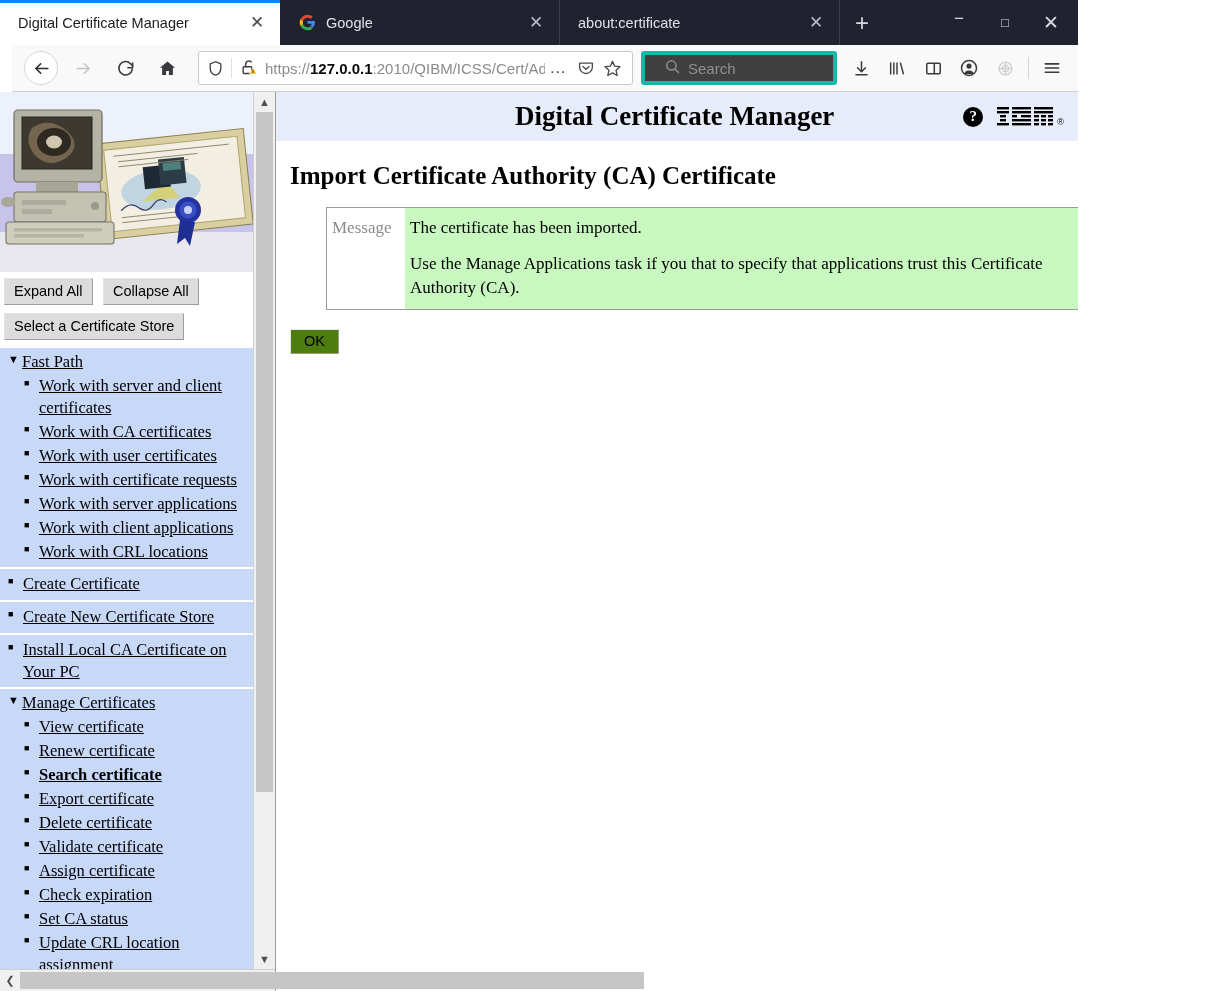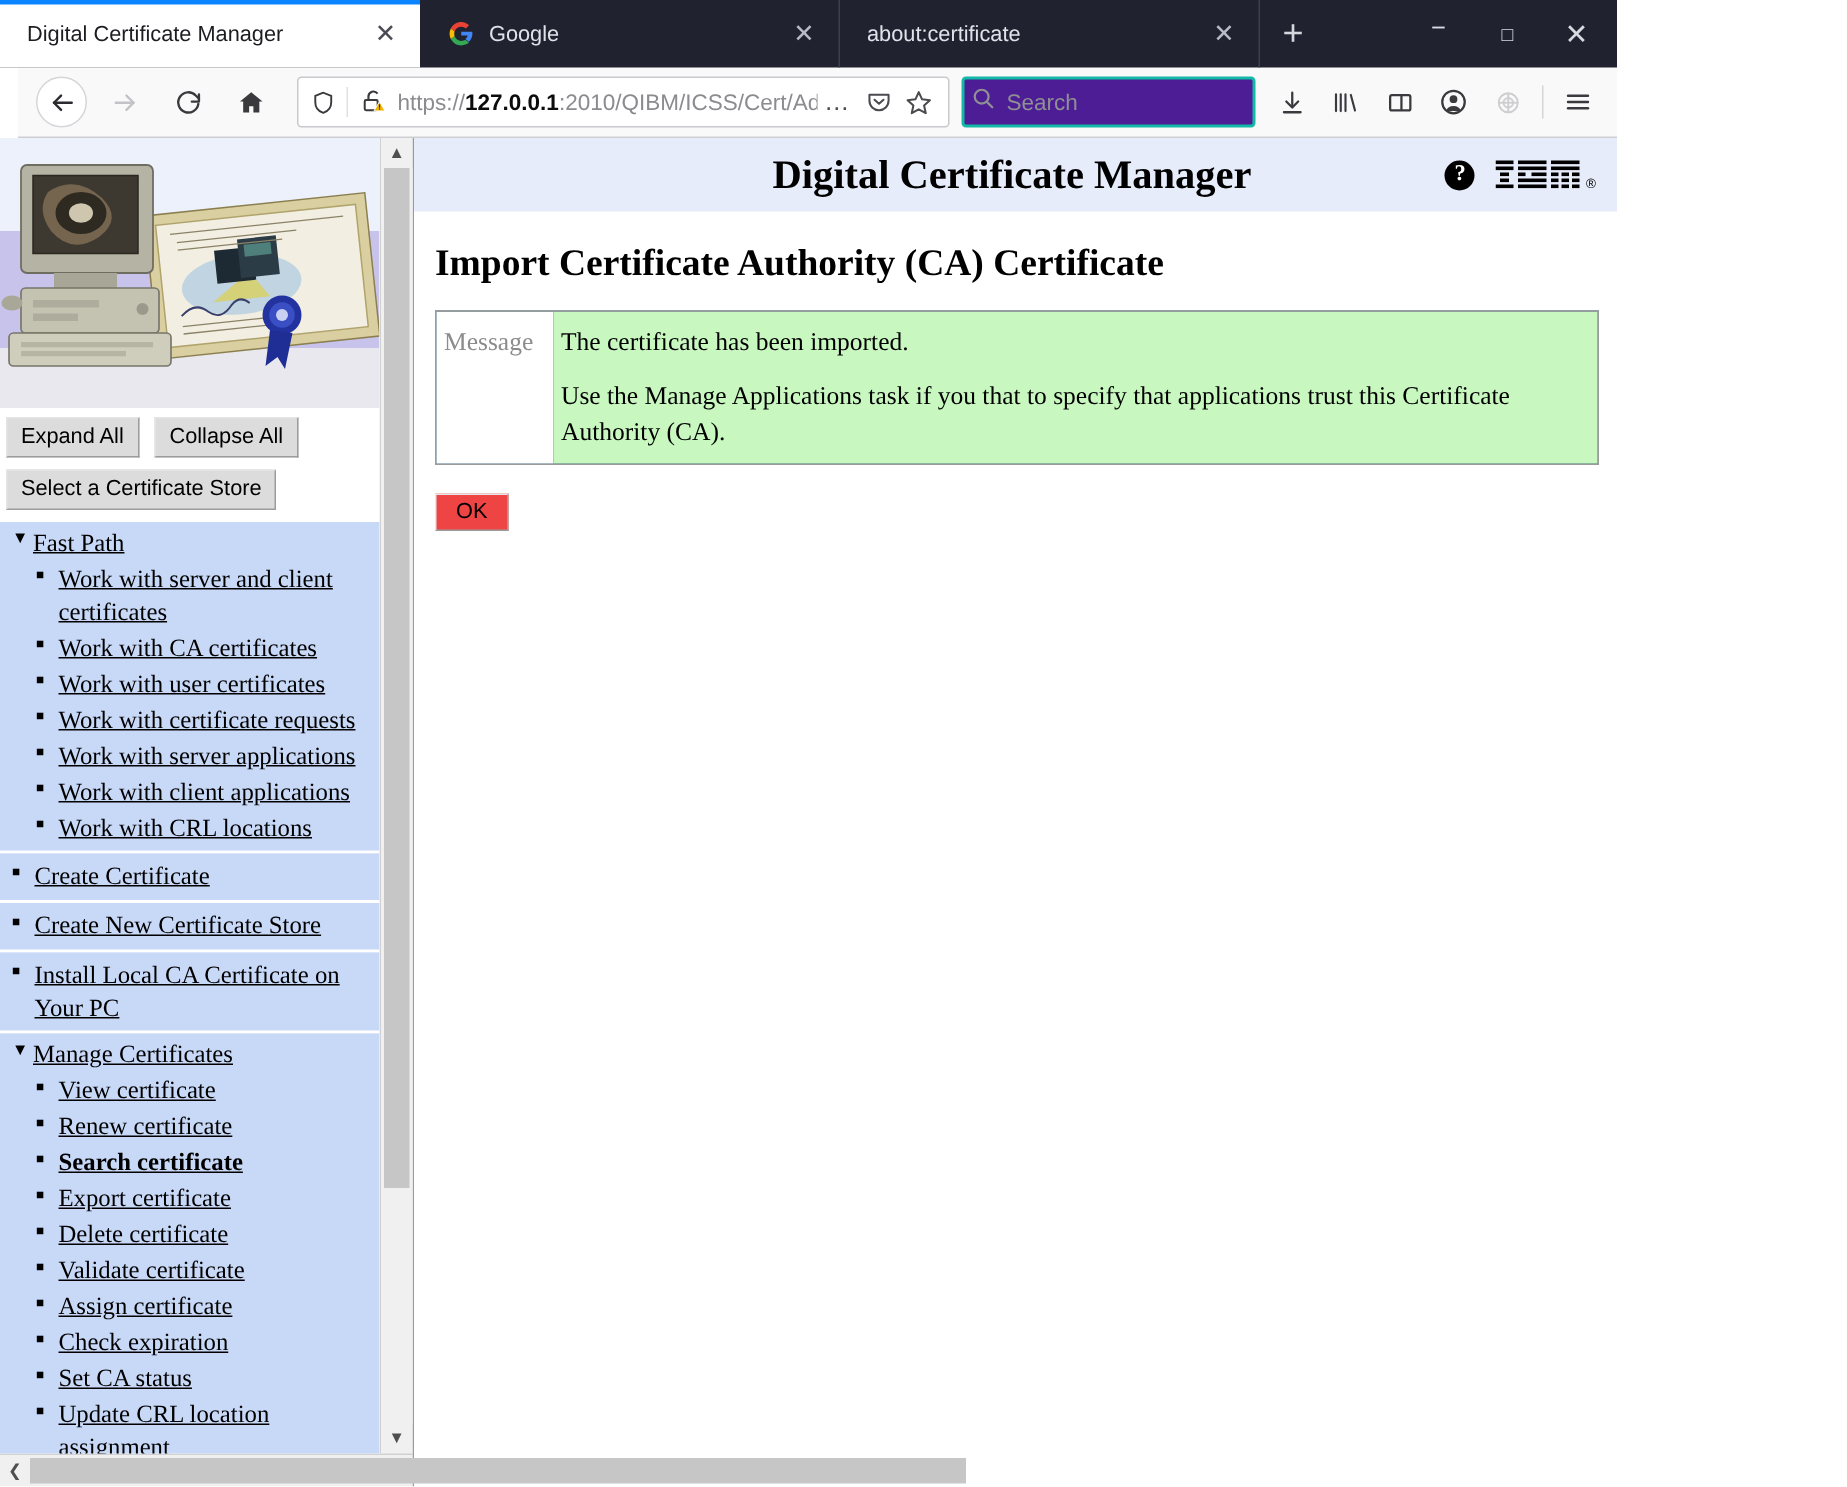--- a/index.html
+++ b/index.html
@@ -137,26 +137,26 @@
     width: 27px; height: 27px;
     display: flex; align-items: center; justify-content: center;
     color: #4a4a4f;
     flex: 0 0 27px;
   }
   .urlbar .dots { letter-spacing: 1.5px; font-size: 17px; line-height: 0.6; }
 
   .searchbar {
     width: 196px;
     height: 34px;
-    background: #4c1d95;
-    border: 2px solid #14b8a6;
+    background: #404040;
+    border: 4px solid #14b8a6;
     border-radius: 3px;
     display: flex;
     align-items: center;
-    padding: 0 4px;
+    padding: 0 19px;
     flex: 0 0 196px;
   }
   .searchbar .sph { font-size: 15px; color: #8f8f94; margin-left: 7px; }
 
   .toolicons { display: flex; align-items: center; margin-left: 6px; flex: 0 0 auto; }
   .toolicon {
     width: 36px; height: 34px;
     display: flex; align-items: center; justify-content: center;
     color: #3a3a3e;
     flex: 0 0 36px;
@@ -357,23 +357,24 @@
     font-family: "Liberation Serif", serif;
     font-size: 25px;
     font-weight: bold;
     color: #000;
     margin: 0 0 17px 0;
   }
 
   .msgbox {
     border: 1px solid #9b9b9b;
     display: flex;
-    background: #0c4a6e;
+    background: #fde047;
     width: 930px;
     max-width: 100%;
+    margin-left: 36px;
   }
   .msgbox .msglabel {
     width: 78px;
     flex: 0 0 78px;
     background: #ffffff;
     color: #8c8c8c;
     font-family: "Liberation Serif", serif;
     font-size: 17px;
     padding: 10px 4px 0 5px;
     text-align: left;
@@ -388,21 +389,21 @@
     line-height: 1.38;
   }
   .msgbox .msgbodycell p { margin: 0 0 13px 0; }
   .msgbox .msgbodycell p:last-child { margin-bottom: 0; }
 
   .okrow { margin-top: 19px; }
   .okbtn {
     border: 1px solid #9c9c9c;
     border-top-color: #e8e8e8;
     border-left-color: #e8e8e8;
-    background: #ef4444;
+    background: #4d7c0f;
     padding: 3px 13px 4px 13px;
     font-size: 14.5px;
     font-family: "Liberation Sans", sans-serif;
     color: #000;
   }
 </style>
 </head>
 <body>
 
 <div class="browser">

